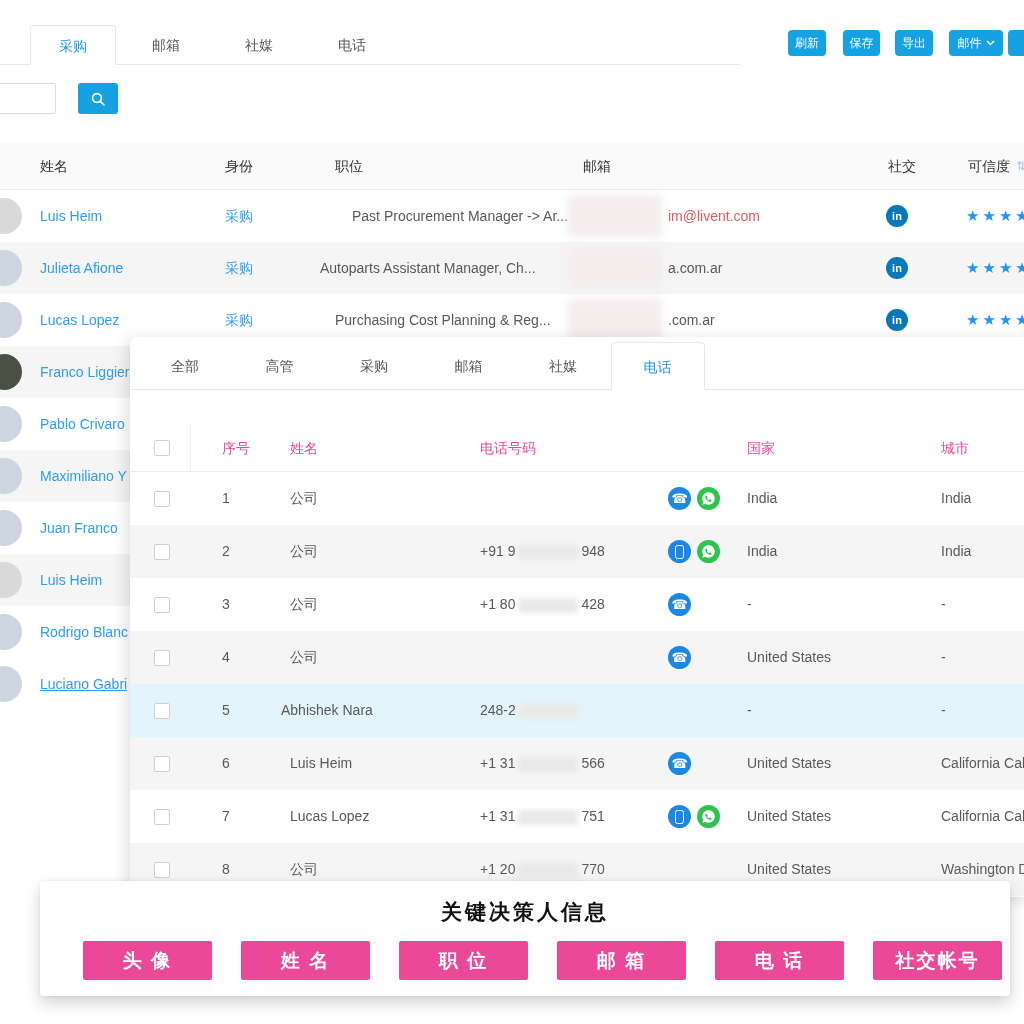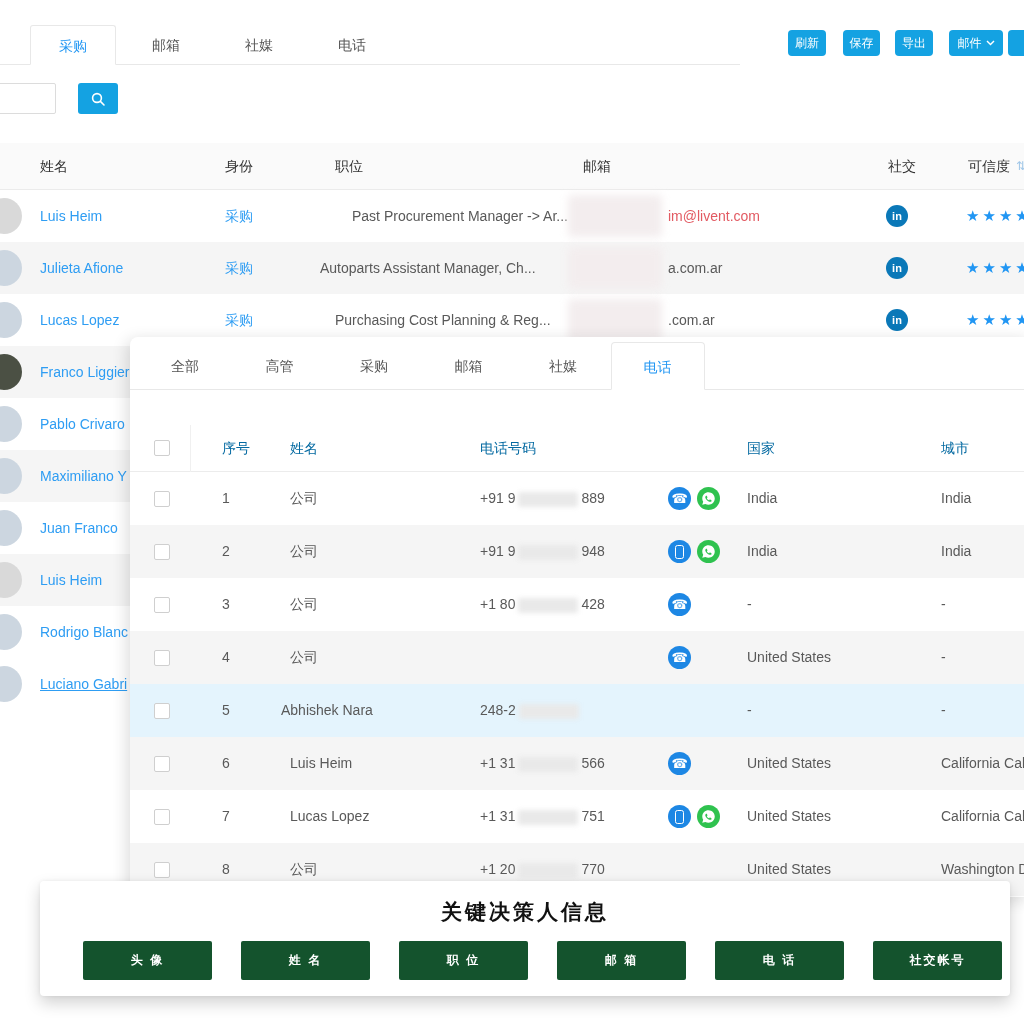--- a/index.html
+++ b/index.html
@@ -43,41 +43,41 @@
 
 
 .modal{position:absolute;left:130px;top:337px;width:900px;height:560px;background:#fff;
   border-radius:8px 0 0 0;box-shadow:-3px 3px 16px rgba(0,0,0,.14);z-index:10}
 .m-tab{position:absolute;top:5px;width:94px;height:48px;line-height:48px;text-align:center;font-size:14px;
   color:#555;cursor:pointer;z-index:3}
 .m-tab.active{background:#fff;border:1px solid #e8e8e8;border-bottom:1px solid #fff;
   border-radius:4px 4px 0 0;color:#2196f3}
 .m-underline{position:absolute;top:52px;left:0;width:100%;height:1px;background:#e8e8e8;z-index:2}
 .m-header{position:absolute;left:0;top:88px;width:100%;height:47px;border-bottom:1px solid #ececec}
-.m-hcell{position:absolute;top:0;height:47px;line-height:47px;font-size:14px;color:#0369a1;white-space:nowrap}
+.m-hcell{position:absolute;top:0;height:47px;line-height:47px;font-size:14px;color:#ec4899;white-space:nowrap}
 .m-vline{position:absolute;left:60px;top:88px;width:1px;height:471px;background:#f0f0f0}
 .checkbox{position:absolute;left:24px;top:50%;margin-top:-8px;width:16px;height:16px;border:1px solid #cfcfcf;
   border-radius:2px;background:#fff;cursor:pointer}
 .mrow{position:absolute;left:0;width:100%;height:53px}
 .mcell{position:absolute;top:0;height:53px;line-height:53px;font-size:14px;color:#595959;white-space:nowrap}
 .phone-pill{display:inline-block;width:60px;height:15px;background:#e9e9e9;border-radius:2px;
   filter:blur(2.5px);vertical-align:middle;margin:0 3px}
 .icons-wrap{position:absolute;left:538px;top:15px;display:flex;gap:6px}
 .circ{width:23px;height:23px;border-radius:50%;display:flex;align-items:center;justify-content:center;
   color:#fff;cursor:pointer;flex:none}
 .phone-glyph{font-size:13px;line-height:1}
 .mobile-shape{width:9px;height:14px;border:1.5px solid #fff;border-radius:2.5px}
 
 
 .footer{position:absolute;left:40px;top:881px;width:970px;height:115px;background:#fff;border-radius:4px;
   box-shadow:0 7px 16px rgba(0,0,0,.18),0 0 4px rgba(0,0,0,.06);z-index:20}
 .footer-title{position:absolute;top:17px;left:0;width:100%;text-align:center;font-size:21px;
   font-weight:bold;color:#111;letter-spacing:3px}
-.fbtn{position:absolute;top:60px;width:129px;height:39px;background:#14532d;border-radius:2px;color:#fff;
-  font-size:12px;font-weight:bold;letter-spacing:2px;display:flex;align-items:center;justify-content:center;
+.fbtn{position:absolute;top:60px;width:129px;height:39px;background:#ec4899;border-radius:2px;color:#fff;
+  font-size:19px;font-weight:bold;letter-spacing:2px;display:flex;align-items:center;justify-content:center;
   cursor:pointer}
 </style>
 </head>
 <body>
 
 <div id="app">
 
   <div id="top-tabs">
       <div class="top-tab active" style="left: 30px;">采购</div>
       <div class="top-tab" style="left: 123px;">邮箱</div>
@@ -203,21 +203,20 @@
         <div class="m-hcell" style="left: 350px;">电话号码</div>
         <div class="m-hcell" style="left: 617px;">国家</div>
         <div class="m-hcell" style="left: 811px;">城市</div>
       </div>
     <div class="m-vline"></div>
     <div id="modal-rows">
         <div class="mrow" style="top: 135px; background: rgb(255, 255, 255);">
           <div class="checkbox"></div>
           <div class="mcell" style="left: 92px;">1</div>
           <div class="mcell" style="left: 160px;">公司</div>
-          <div class="mcell" style="left: 350px;"><span>+91 9</span><span class="phone-pill"></span><span>889</span></div>
           <div class="icons-wrap">
             <div class="circ" style="background: rgb(29, 135, 228);">
               <span class="phone-glyph">☎</span>
             </div>
             <div class="circ" style="background: rgb(47, 194, 79);">
               <svg width="15" height="15" viewBox="0 0 24 24">
                 <path fill="#fff" d="M12 2C6.5 2 2 6.4 2 11.9c0 1.9.5 3.7 1.5 5.3L2 22l4.9-1.4c1.5.9 3.3 1.3 5.1 1.3 5.5 0 10-4.4 10-9.9S17.5 2 12 2zm5.1 14.1c-.2.6-1.2 1.2-1.7 1.2-.4.1-1 .1-1.6-.1-.4-.1-.9-.3-1.5-.5-2.6-1.1-4.3-3.7-4.4-3.9-.1-.2-1.1-1.4-1.1-2.7 0-1.3.7-1.9.9-2.2.2-.3.5-.3.7-.3h.5c.2 0 .4-.1.6.5l.7 1.8c.1.2.1.4 0 .6l-.3.5-.4.4c-.1.1-.3.3-.1.5.1.3.6 1 1.3 1.6.9.8 1.6 1.1 1.9 1.2.2.1.4.1.5-.1l.8-.9c.2-.2.3-.2.6-.1l1.7.8c.3.1.4.2.5.3 0 .2 0 .7-.2 1.3z"></path>
               </svg>
             </div>
           </div>

